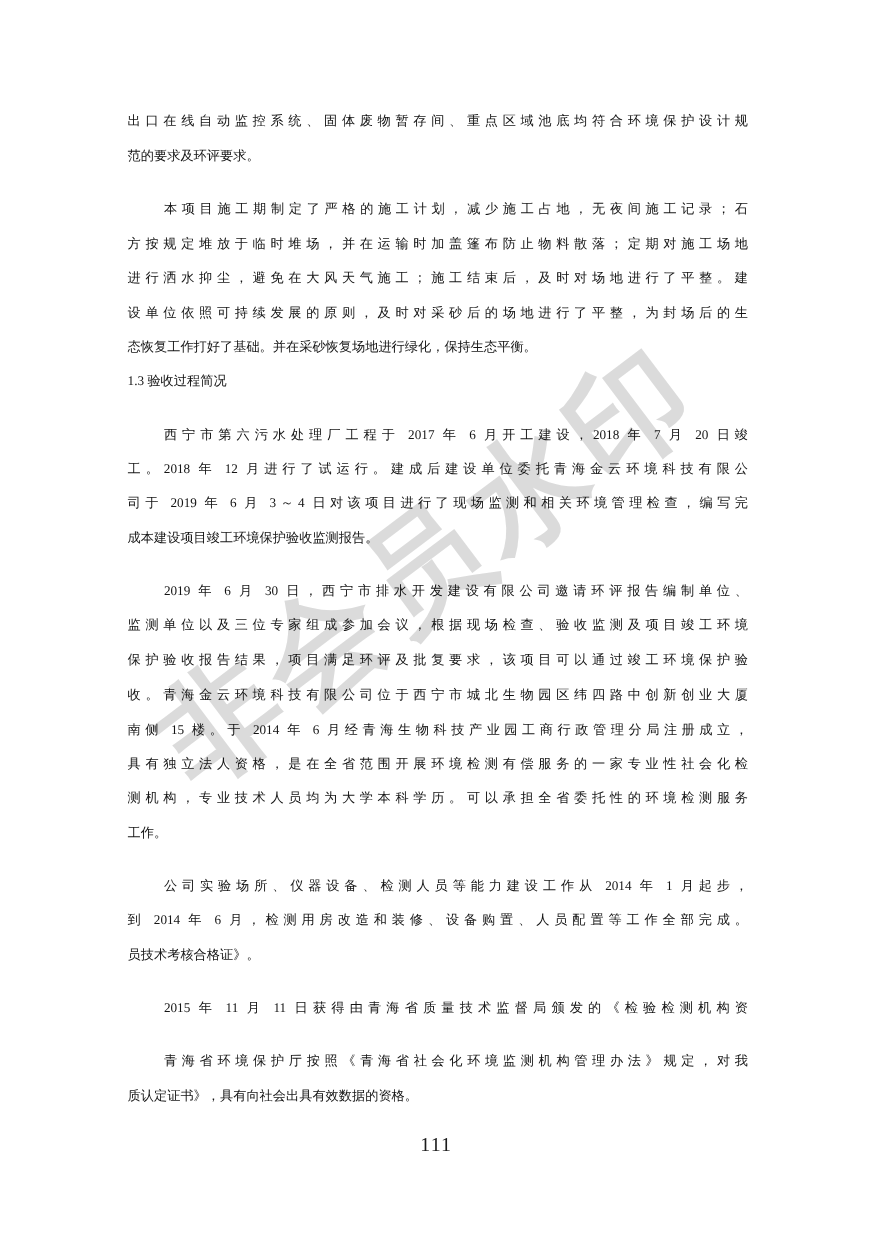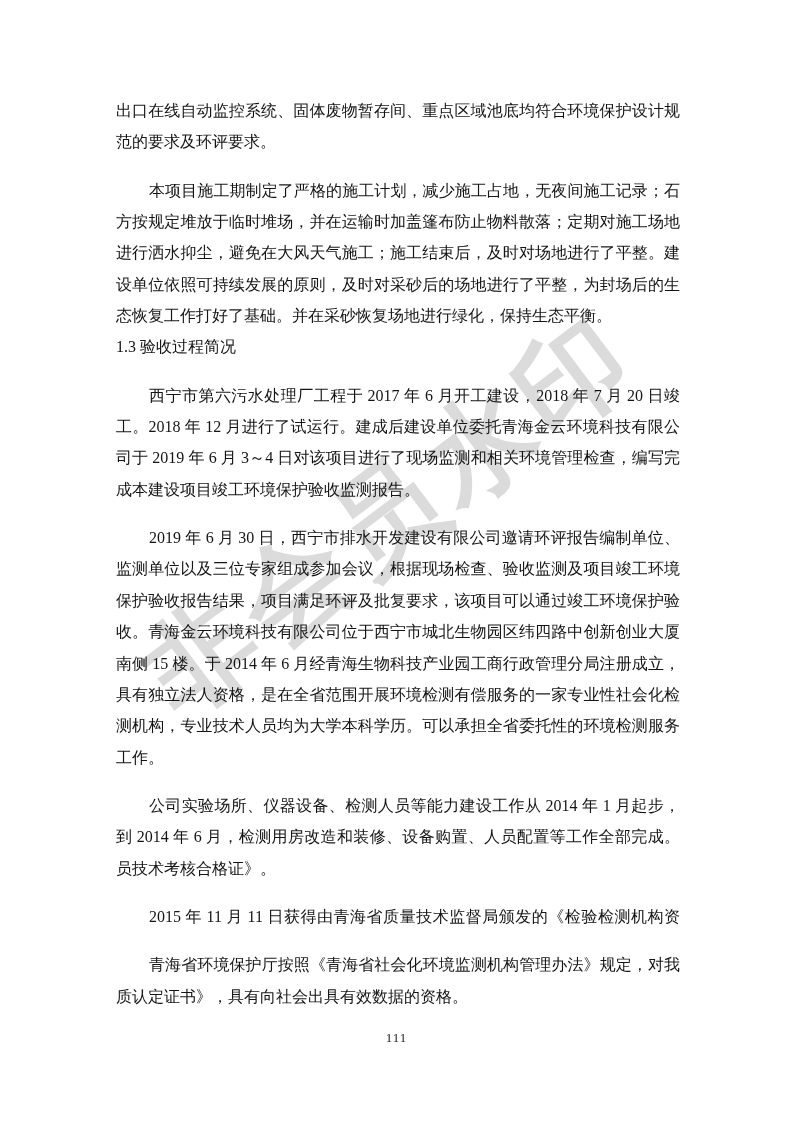--- a/index.html
+++ b/index.html
@@ -31,40 +31,40 @@
     transform: rotate(-37deg);
     transform-origin: 0 50%;
     pointer-events: none;
   }
   .textblock {
     position: absolute;
     left: 116px; top: 95px;
     width: 564px;
     z-index: 1;
     color: #141414;
-    font-size: 16px;
+    font-size: 12px;
   }
   .ln {
     height: 31.35px;
     line-height: 31.35px;
     white-space: normal;
     overflow: hidden;
   }
   .jus {
     text-align: justify;
     text-align-last: justify;
     text-justify: inter-character;
   }
   .ind { text-indent: 33px; margin-top: 17px; }
   .pagenum {
     position: absolute;
     left: 0; right: 0; top: 1030px;
     z-index: 1;
     text-align: center;
-    font-size: 13px;
+    font-size: 18px;
     color: #1c1c1c;
     letter-spacing: 1px;
   }
 </style>
 </head>
 <body>
 
 <div class="page">
 
   <div class="watermark">非会员水印</div>

